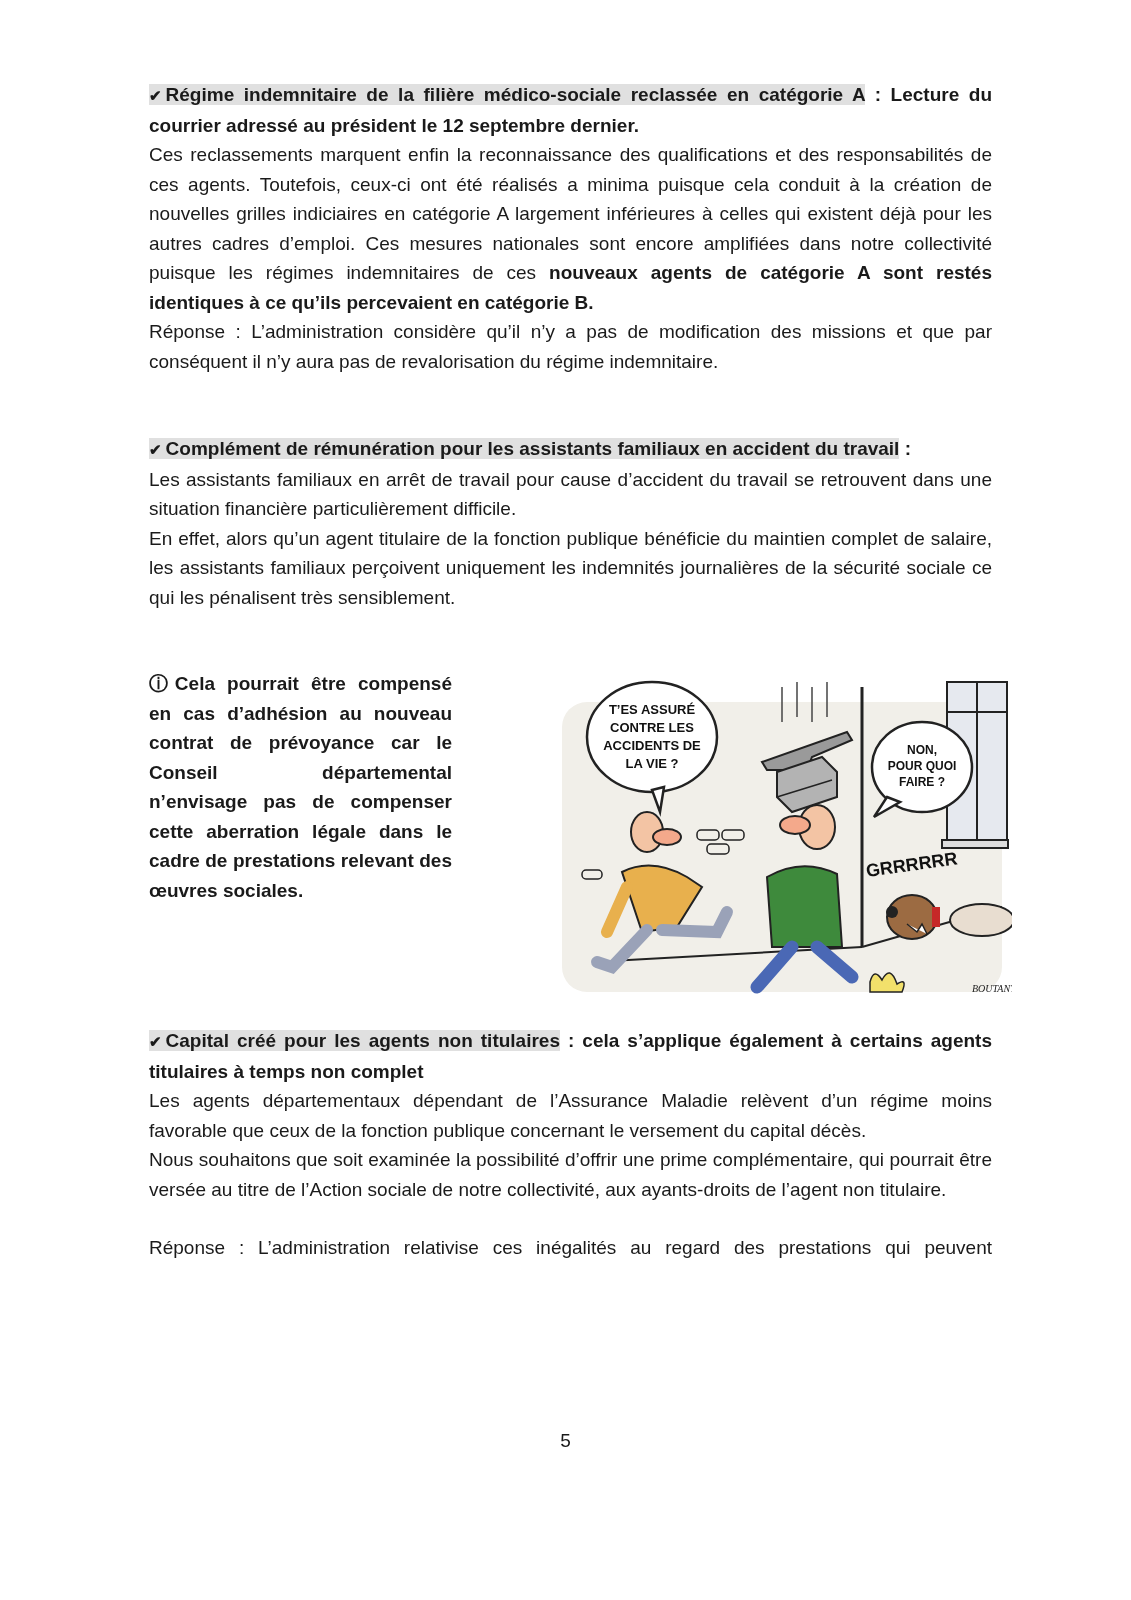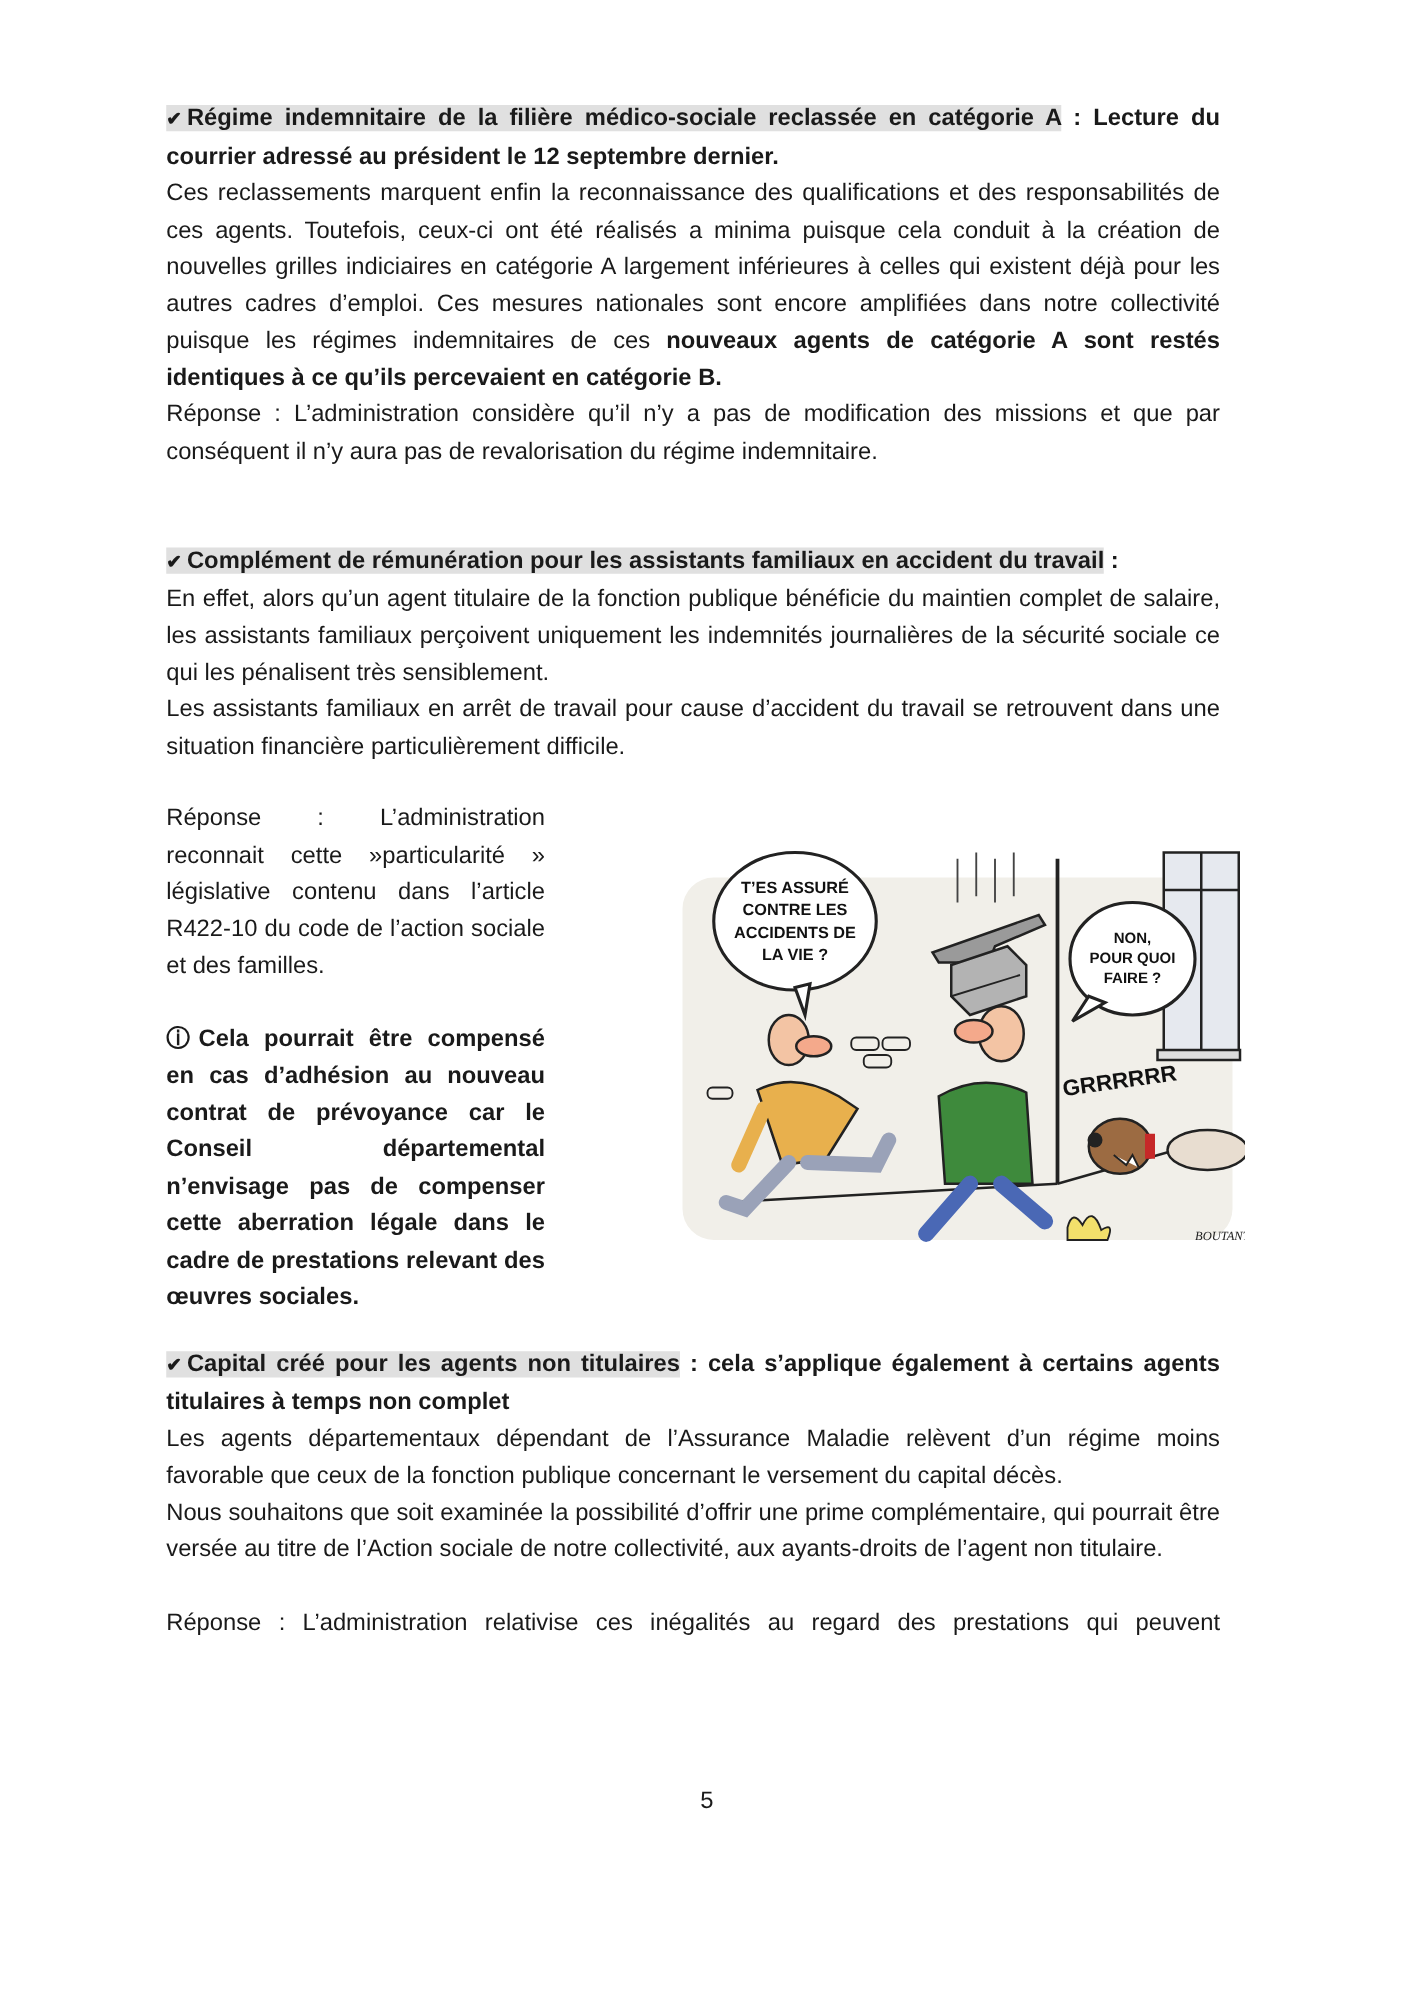--- a/index.html
+++ b/index.html
@@ -1,18 +1,18 @@
 <!DOCTYPE html>
 <html><head>
 <meta charset="utf-8">
 <style>
   html, body { margin:0; padding:0; background:#ffffff; }
   body { width:1131px; height:1600px; position:relative; overflow:hidden;
          font-family:"Liberation Sans", sans-serif; color:#1a1a1a; }
-  .page { position:absolute; left:133px; top:80px; width:843px; }
+  .page { position:absolute; left:149px; top:80px; width:843px; }
   .p { font-size:19px; line-height:29.5px; margin:0; text-align:justify; }
   .p.last { text-align-last:left; }
   .b { font-weight:bold; }
   .i { }
   .hl { background:#e0e0e0; }
   .gap { height:29px; }
   .check { font-size:15px; margin-right:4px; }
   .cols { display:flex; justify-content:space-between; margin-top:28px; }
   .leftcol { width:303px; }
   .leftcol .p { text-align:justify; }
@@ -26,26 +26,25 @@
 
 <div class="page">
 
   <p class="p b last"><span class="hl"><span class="check">✔</span><span>Régime indemnitaire de la filière médico-sociale reclassée en catégorie A</span></span><span> : Lecture du courrier adressé au président le 12 septembre dernier.</span></p>
   <p class="p"><span>Ces reclassements marquent enfin la reconnaissance des qualifications et des responsabilités de ces agents. Toutefois, ceux-ci ont été réalisés a minima puisque cela conduit à la création de nouvelles grilles indiciaires en catégorie A largement inférieures à celles qui existent déjà pour les autres cadres d’emploi. Ces mesures nationales sont encore amplifiées dans notre collectivité puisque les régimes indemnitaires de ces </span><span class="b">nouveaux agents de catégorie A sont restés identiques à ce qu’ils percevaient en catégorie B.</span></p>
   <p class="p last"><span class="i">Réponse</span><span> : L’administration considère qu’il n’y a pas de modification des missions et que par conséquent il n’y aura pas de revalorisation du régime indemnitaire.</span></p>
   <div class="gap"></div>
   <div class="gap"></div>
 
   <p class="p b last"><span class="hl"><span class="check">✔</span><span>Complément de rémunération pour les assistants familiaux en accident du travail</span></span><span> :</span></p>
+  <p class="p last">Les assistants familiaux en arrêt de travail pour cause d’accident du travail se retrouvent dans une situation financière particulièrement difficile.</p>
   <p class="p last">En effet, alors qu’un agent titulaire de la fonction publique bénéficie du maintien complet de salaire,  les assistants familiaux perçoivent uniquement les indemnités journalières de la sécurité sociale ce qui les pénalisent très sensiblement.</p>
-  <p class="p last">Les assistants familiaux en arrêt de travail pour cause d’accident du travail se retrouvent dans une situation financière particulièrement difficile.</p>
 
   <div class="cols">
     <div class="leftcol">
-      <p class="p last"><span class="i">Réponse</span><span> : L’administration reconnait cette »particularité » législative contenu dans l’article R422-10 du code de l’action sociale et des familles.</span></p>
       <div class="gap"></div>
       <p class="p info last"><span>ⓘ</span><span>Cela pourrait être compensé en cas d’adhésion au nouveau contrat de prévoyance car le Conseil départemental n’envisage pas de compenser cette aberration légale dans le cadre de prestations relevant des œuvres sociales.</span></p>
     </div>
 
     <svg class="cartoon" viewBox="0 0 460 340">
 
       <rect x="10" y="40" width="440" height="290" rx="25" fill="#f1efe9"></rect>
       <line x1="310" y1="25" x2="310" y2="285" stroke="#222" stroke-width="3"></line>
       <line x1="40" y1="300" x2="310" y2="285" stroke="#222" stroke-width="2"></line>
       <line x1="310" y1="285" x2="450" y2="245" stroke="#222" stroke-width="2"></line>

